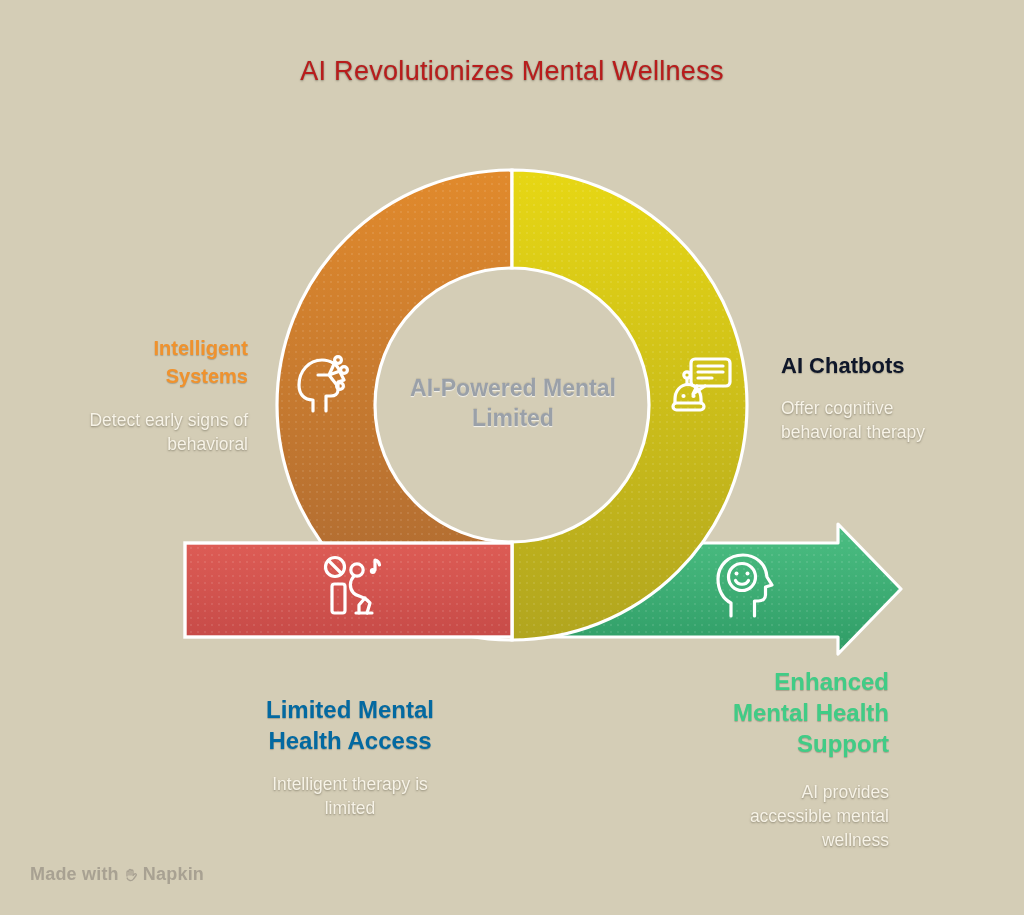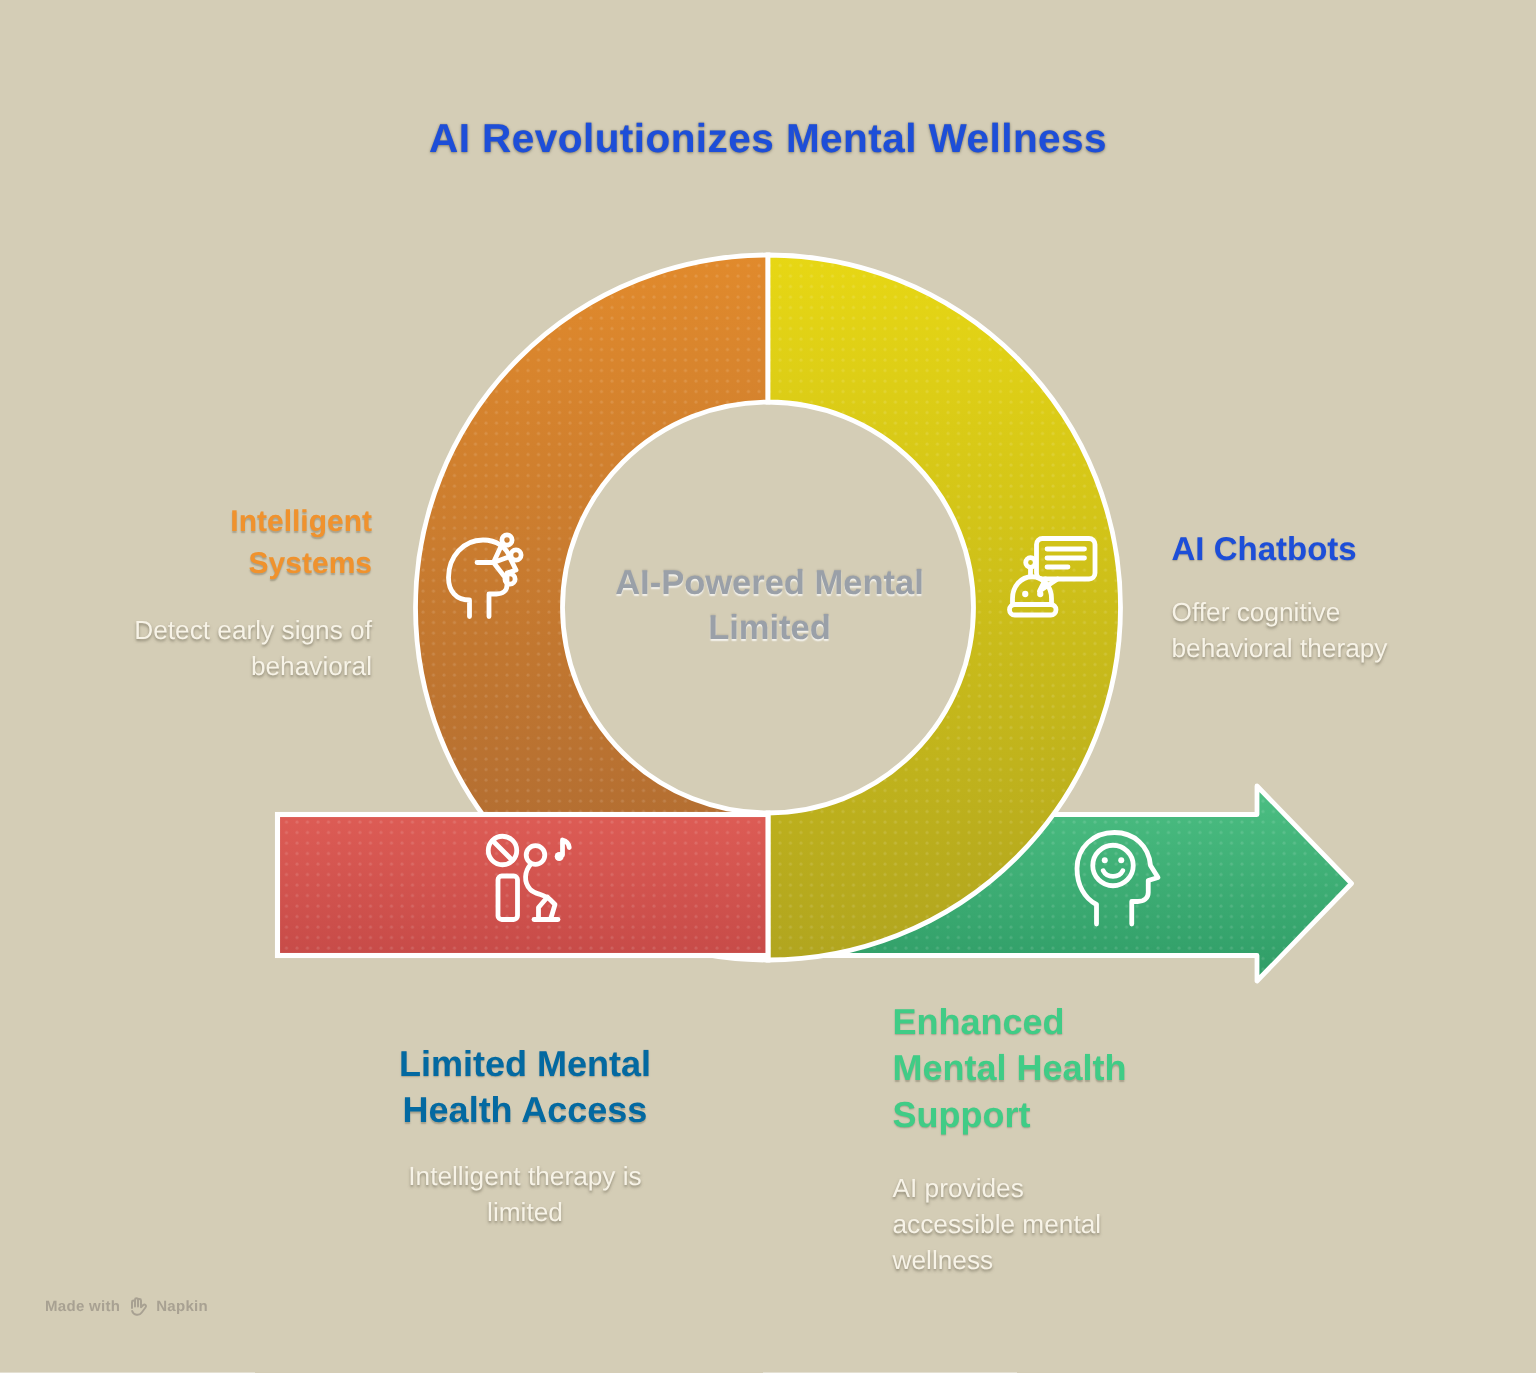--- a/index.html
+++ b/index.html
@@ -3,52 +3,52 @@
 <meta charset="utf-8">
 <style>
   html,body{margin:0;padding:0;}
   .stage{
     position:relative;width:1024px;height:915px;overflow:hidden;
     background:#d4cdb6;
     font-family:"Liberation Sans", sans-serif;
   }
   .abs{position:absolute;}
   .title{
-    left:0;right:0;top:77px;text-align:center;
-    font-size:27px;font-weight:bold;color:#1d4ed8;letter-spacing:.3px;
+    left:0;right:0;top:56px;text-align:center;
+    font-size:27px;font-weight:normal;color:#b91c1c;letter-spacing:.3px;
     text-shadow:0 1px 2px rgba(105,100,85,.65), 0 0 1px rgba(105,100,85,.4);
   }
   .pre{white-space:pre-line;}
   .node-heading{
     font-weight:bold;
     text-shadow:0 1px 1px rgba(115,108,88,.45);
   }
   .node-body{
     color:#f7f3e7;
     text-shadow:0 1px 2px rgba(110,104,86,.7);
   }
   .label-left{right:776px;top:334px;width:230px;text-align:right;}
   .label-left .node-heading{font-size:20px;line-height:28px;}
   .label-left .node-body{font-size:17.5px;line-height:24px;margin-top:18px;}
   .label-right{left:781px;top:352px;width:235px;text-align:left;}
   .label-right .node-heading{font-size:22px;line-height:28px;}
   .label-right .node-body{font-size:17.5px;line-height:24px;margin-top:16px;}
   .label-bl{left:203px;top:666px;width:294px;text-align:center;}
-  .label-br{left:595px;top:666px;width:294px;text-align:left;}
+  .label-br{left:595px;top:666px;width:294px;text-align:right;}
   .label-bl .node-heading,.label-br .node-heading{font-size:24px;line-height:31px;}
   .label-bl .node-body{font-size:17.5px;line-height:24px;margin-top:16px;}
   .label-br .node-body{font-size:17.5px;line-height:24px;margin-top:21px;}
   .center-label{
     left:362px;top:373px;width:302px;text-align:center;
     font-size:23px;font-weight:bold;line-height:30px;color:#9aa0a8;
     text-shadow:0 1px 1px rgba(255,255,255,.75), 0 -1px 1px rgba(80,80,80,.15);
   }
   .footer{
     left:30px;top:864px;display:flex;align-items:center;gap:5px;
-    font-size:10px;font-weight:bold;color:#a8a192;letter-spacing:.2px;
+    font-size:18px;font-weight:bold;color:#a8a192;letter-spacing:.2px;
   }
   svg .oline{fill:none;stroke:#ffffff;stroke-width:3.2;stroke-linecap:round;stroke-linejoin:round;}
 </style>
 </head>
 <body>
 
 <div class="stage">
 
   <svg class="abs" style="left:0;top:0" width="1024" height="915" viewBox="0 0 1024 915">
     <defs>
@@ -132,21 +132,21 @@
 Limited</div>
 
   <div class="abs label-left">
     <div class="node-heading pre" style="color: rgb(240, 146, 45);">Intelligent
 Systems</div>
     <div class="node-body pre">Detect early signs of
 behavioral</div>
   </div>
 
   <div class="abs label-right">
-    <div class="node-heading pre" style="color: #1d4ed8;">AI Chatbots</div>
+    <div class="node-heading pre" style="color: #0f172a;">AI Chatbots</div>
     <div class="node-body pre">Offer cognitive
 behavioral therapy</div>
   </div>
 
   <div class="abs label-bl">
     <div class="node-heading pre" style="color: #0369a1; margin-top: 28px;">Limited Mental
 Health Access</div>
     <div class="node-body pre">Intelligent therapy is
 limited</div>
   </div>

